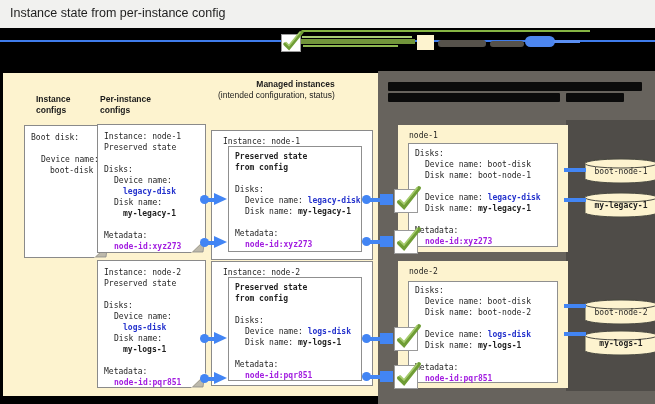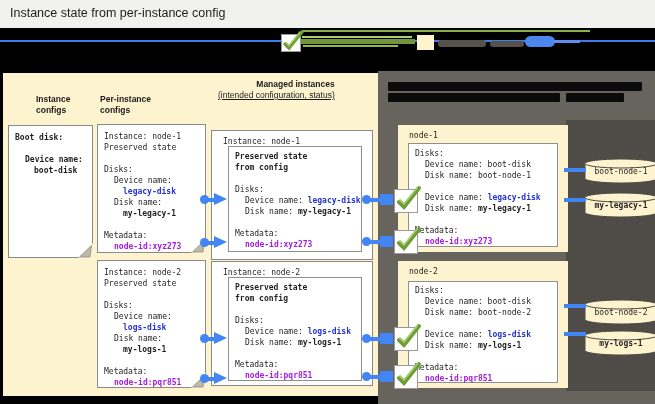--- a/index.html
+++ b/index.html
@@ -19,21 +19,21 @@
   .pill{position:absolute;background:#4d86ef;border-radius:6px;}
   .bseg{position:absolute;background:#5b8ff2;}
   
   .panel-left{position:absolute;left:3px;top:73px;width:375px;height:323px;background:#fdf3cf;}
   .panel-right{position:absolute;left:378px;top:71px;width:277px;height:333px;background:#67635d;}
   .cyl-strip{position:absolute;left:566px;top:120px;width:89px;height:271px;background:#4f4c48;}
   .redact{position:absolute;background:#0b0b0b;border-radius:1px;height:9px;}
   
   .hdr{position:absolute;font-family:"Liberation Sans",sans-serif;font-size:8.5px;line-height:11px;
        font-weight:bold;color:#1b1b1b;}
-  .hdr .normal{font-weight:normal;text-decoration:underline;}
+  .hdr .normal{font-weight:normal;}
   .hdr span{display:block;}
   
   .wbox{position:absolute;background:#fff;border:1px solid #8a8a8a;box-sizing:border-box;}
   .bbox{position:absolute;background:#fdf3cf;}
   .mono,.ln{font-family:"DejaVu Sans Mono",monospace;font-size:8px;line-height:11px;color:#1f1f1f;
             white-space:pre;}
   .ln{height:11px;}
   .blank{height:11px;}
   .pad{padding:6px 0 0 6px;}
   .i1{padding-left:10px;}
@@ -92,21 +92,21 @@
   </div>
   <div class="hdr" style="left:100px;top:94px;">
     <span>Per-instance</span>
     <span>configs</span>
   </div>
   <div class="hdr" style="left:218px;top:79px;text-align:right;">
     <span>Managed instances</span>
     <span class="normal">(intended configuration, status)</span>
   </div>
 
-  <div class="wbox" style="left:8px;top:125px;width:85px;height:133px;font-weight:bold;">
+  <div class="wbox" style="left:24px;top:125px;width:85px;height:133px;">
     <div class="pad">
       <div class="ln">Boot disk:</div>
       <div class="blank"></div>
       <div class="ln i1">Device name:</div>
       <div class="ln i2">boot-disk</div>
     </div>
     <svg class="fold" width="15" height="15">
       <polygon points="15,0 15,15 0,15" fill="#fdf3cf"></polygon>
       <polygon points="1.5,14 12,14 13.5,2.5" fill="#bdb9ab" stroke="#8a8a8a" stroke-width="0.8"></polygon>
     </svg>

